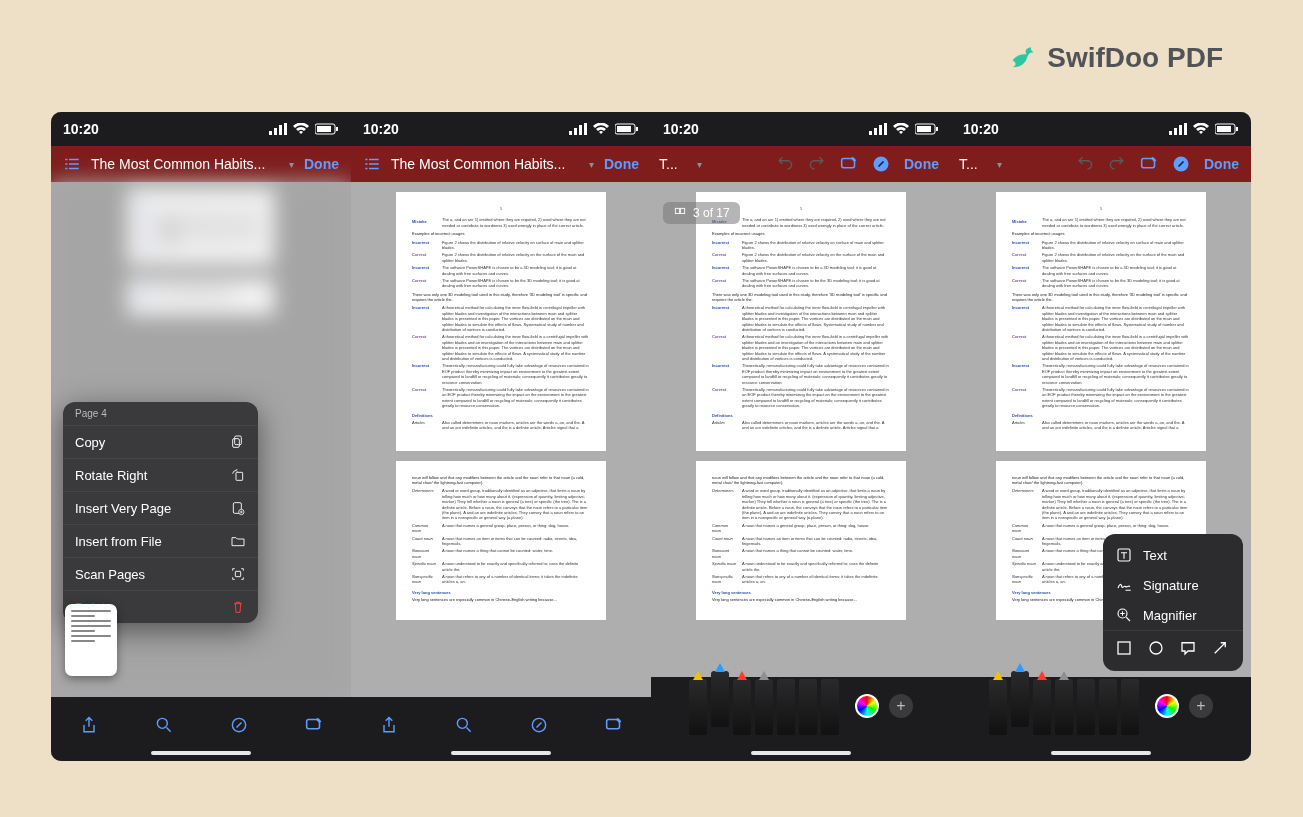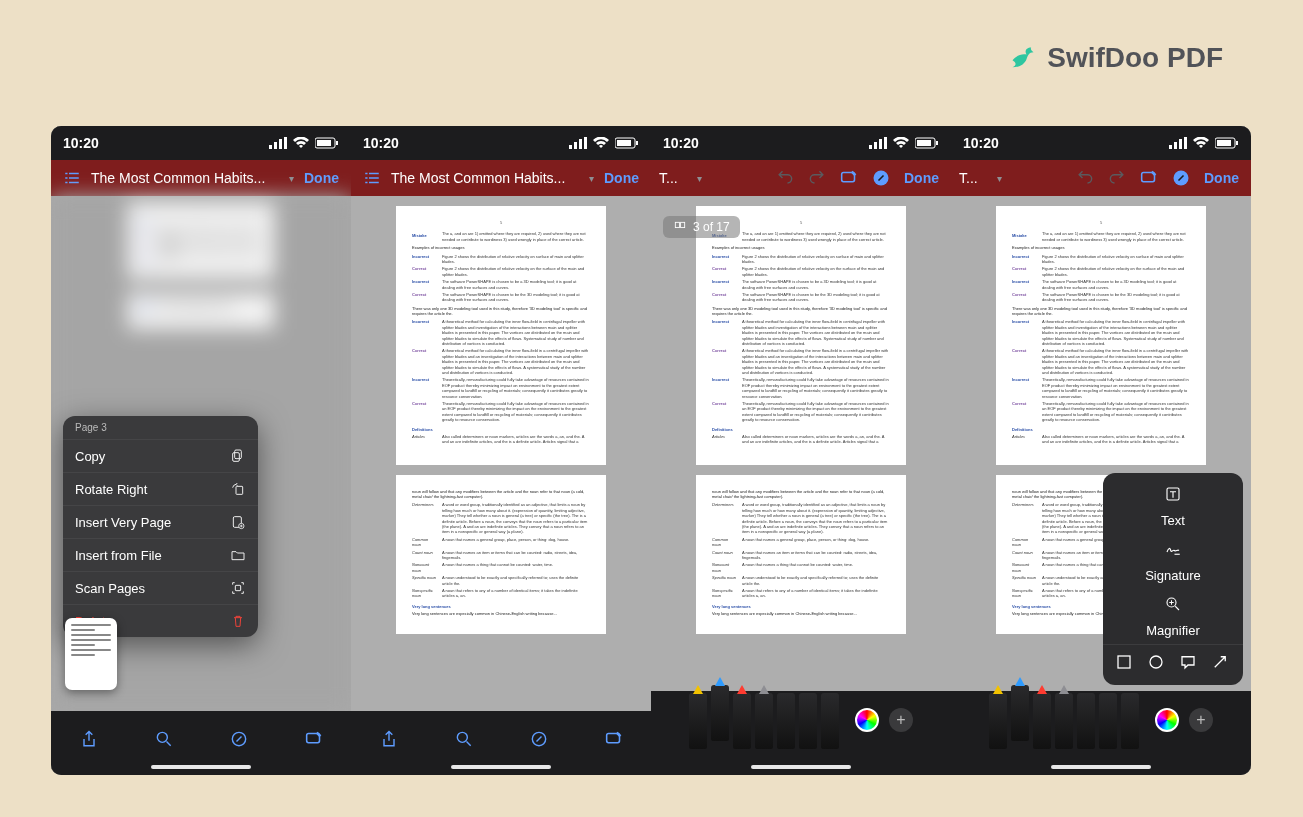--- a/index.html
+++ b/index.html
@@ -19,21 +19,21 @@
     align-items: center;
     gap: 10px;
     color: #515358;
     font-size: 28px;
     font-weight: 600;
   }
   .brand svg { width: 28px; height: 28px; }
   .stage {
     position: absolute;
     left: 51px;
-    top: 126px;
+    top: 112px;
     width: 1200px;
     height: 649px;
     background: #111;
     border-radius: 10px;
     overflow: hidden;
     display: flex;
   }
   .panel {
     width: 300px;
     height: 100%;
@@ -257,21 +257,20 @@
     padding: 6px 0;
     color: #fff;
     font-size: 13px;
     z-index: 6;
   }
   .anno-popover .ai {
     display: flex;
     align-items: center;
     gap: 10px;
     padding: 6px 12px;
-    flex-direction: column;
   }
   .anno-popover .ai svg { width: 18px; height: 18px; }
   .anno-popover .shape-row {
     display: flex;
     gap: 14px;
     padding: 8px 12px;
     border-top: 1px solid rgba(255,255,255,0.08);
   }
   .anno-popover .shape-row svg { width: 18px; height: 18px; }
   .p4 .doc-area, .p3 .doc-area { bottom: 84px; }
@@ -352,21 +351,21 @@
             <span class="txt">A word or word group traditionally identified as an adjective...</span>
           </div>
         <div class="row">
             <span class="lbl">Common noun</span>
             <span class="txt">A noun that names a general group, place, person, or thing.</span>
           </div>
       </div>
     </div>
 
     <div class="context-menu">
-      <div class="mh">Page 3</div>
+      <div class="mh">Page 4</div>
       <div class="mi">
         <span>Copy</span>
         <svg viewBox="0 0 24 24">
             <rect x="7" y="3" width="10" height="13" rx="2" fill="none" stroke="#fff" stroke-width="1.5"></rect>
             <rect x="4" y="7" width="10" height="13" rx="2" fill="none" stroke="#fff" stroke-width="1.5"></rect>
           </svg>
       </div>
       <div class="mi">
         <span>Rotate Right</span>
         <svg viewBox="0 0 24 24">

